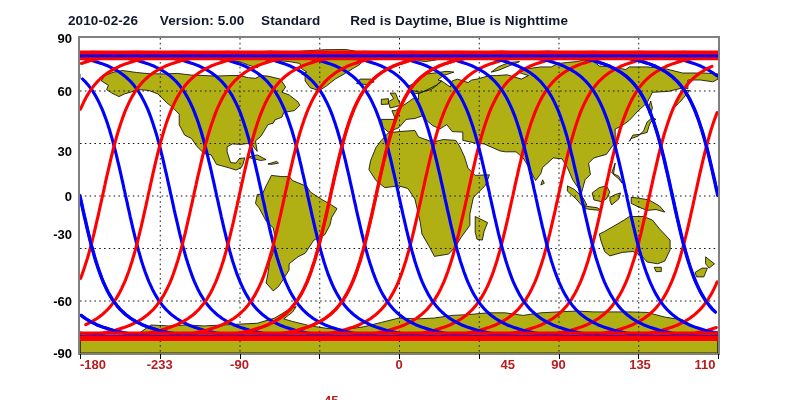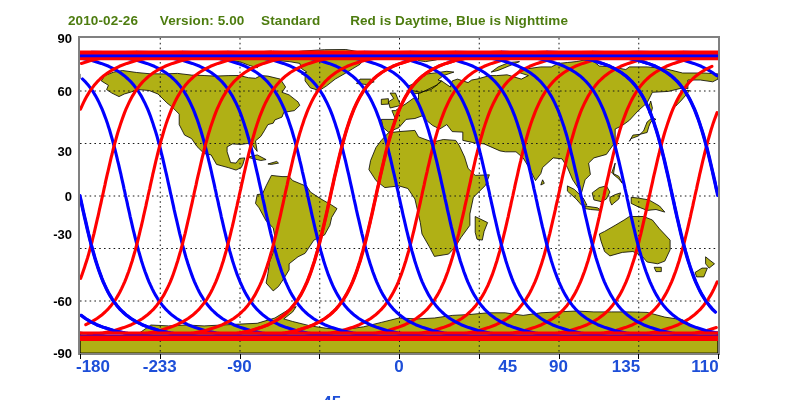--- a/index.html
+++ b/index.html
@@ -6,21 +6,21 @@
   body{
     width:800px;height:400px;background:#ffffff;
     font-family:"Liberation Sans",sans-serif;
     overflow:hidden;position:relative;
   }
   #root{position:absolute;inset:0;}
 
   
   .title{
     position:absolute;left:0;top:13px;width:636px;
-    text-align:center;font-size:13.5px;font-weight:bold;color:#4d7c0f;
+    text-align:center;font-size:13.5px;font-weight:bold;color:#0f172a;
     letter-spacing:.1px;white-space:nowrap;
   }
   .title span{display:inline-block;}
   .t-gap-s{width:14px;}
   .t-gap-m{width:9px;}
   .t-gap-l{width:22px;}
 
   
   .plot{
     position:absolute;left:78px;top:36px;width:642px;height:319px;
@@ -31,21 +31,21 @@
   .plot svg{position:absolute;left:0;top:0;}
 
   
   .ylab{
     position:absolute;right:724px;width:60px;text-align:right;
     font-size:13px;font-weight:bold;color:#000;
     transform:translateY(-50%);
   }
   .ylab{right:auto;left:10px;width:62px;}
   .xlab{
-    position:absolute;top:357px;font-size:17px;font-weight:bold;color:#1d4ed8;
+    position:absolute;top:357px;font-size:13px;font-weight:bold;color:#b91c1c;
     transform:translateX(-50%);white-space:nowrap;
   }
   .xtick{position:absolute;width:1px;height:5px;background:#000;top:354px;}
 </style>
 </head>
 <body>
 
 <div id="root">
 
   <div class="title">
@@ -190,19 +190,19 @@
       <div class="xlab" style="left: 239.5px;">-90</div>
       <div class="xtick" style="left: 239.5px;"></div>
       <div class="xlab" style="left: 329px; margin-top: 36px;">-45</div>
       <div class="xtick" style="left: 319.25px;"></div>
       <div class="xlab" style="left: 399px;">0</div>
       <div class="xtick" style="left: 399px;"></div>
       <div class="xlab" style="left: 478.75px; margin-left: 29px;">45</div>
       <div class="xtick" style="left: 478.75px;"></div>
       <div class="xlab" style="left: 558.5px;">90</div>
       <div class="xtick" style="left: 558.5px;"></div>
-      <div class="xlab" style="left: 626px;">135</div>
+      <div class="xlab" style="left: 640px;">135</div>
       <div class="xtick" style="left: 638.25px;"></div>
       <div class="xlab" style="left: 705px;">110</div>
       <div class="xtick" style="left: 718px;"></div>
     </div>
 
 </div>
 
 </body></html>

